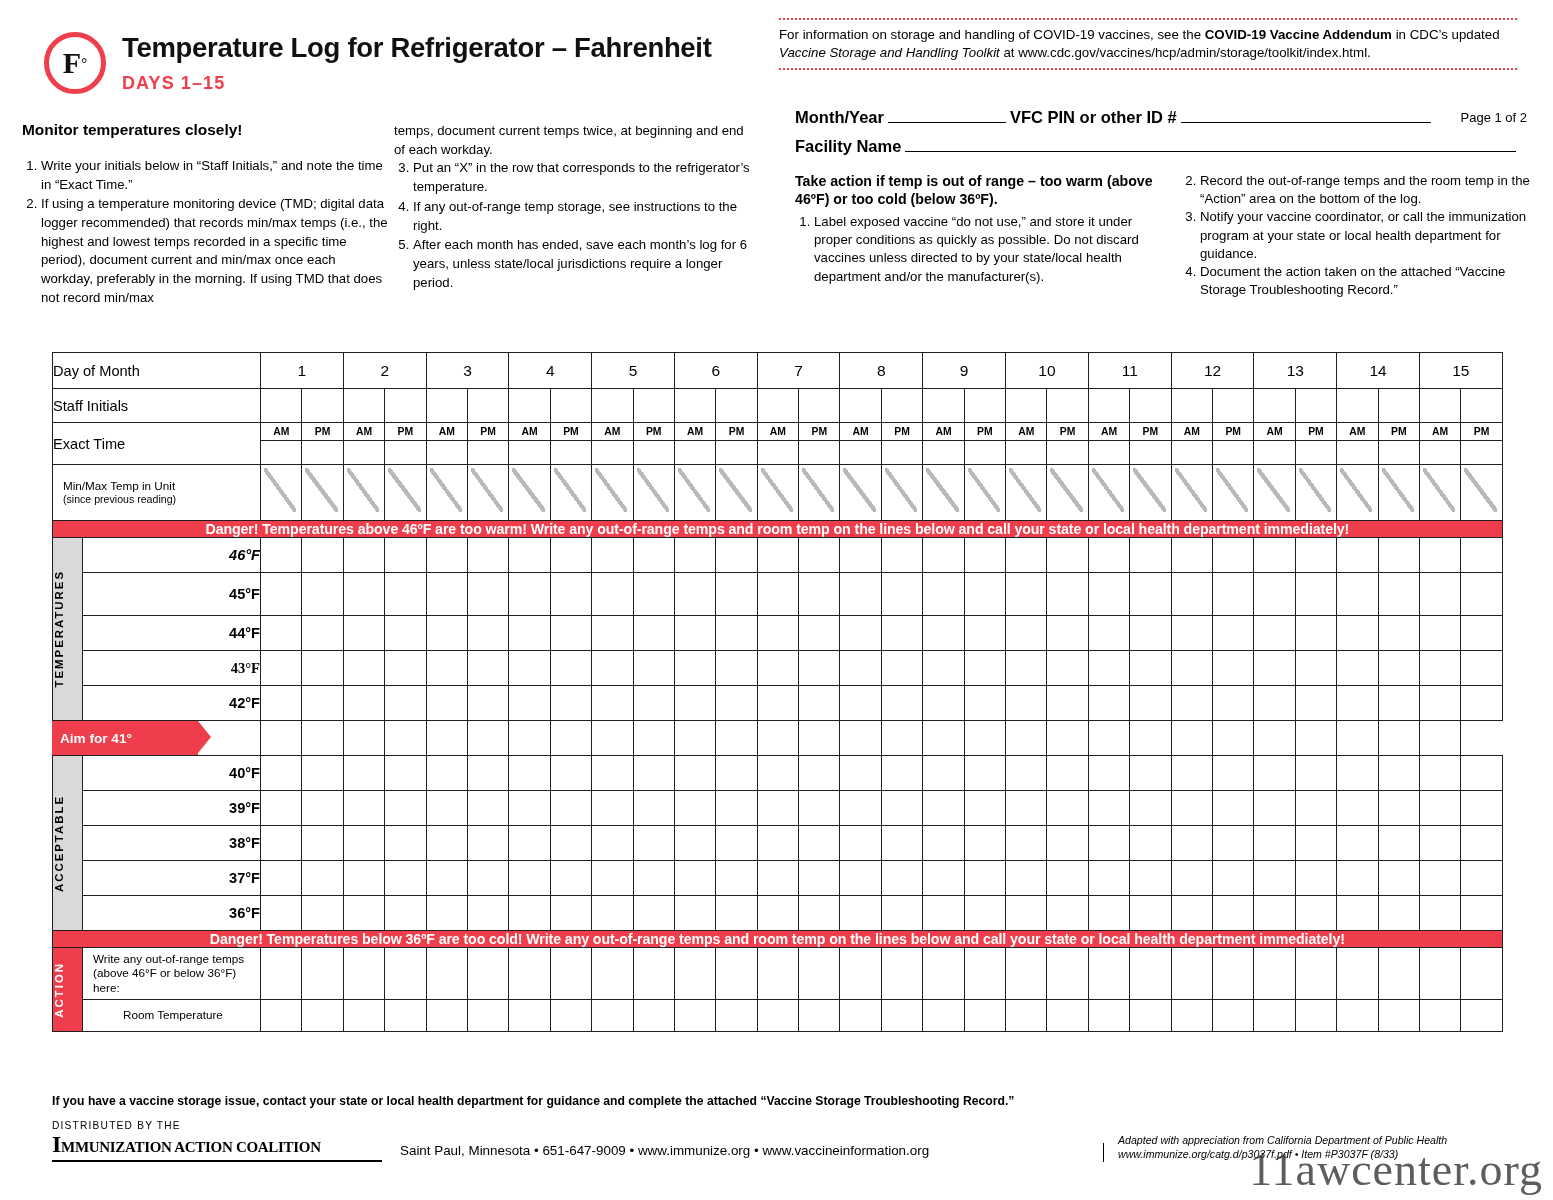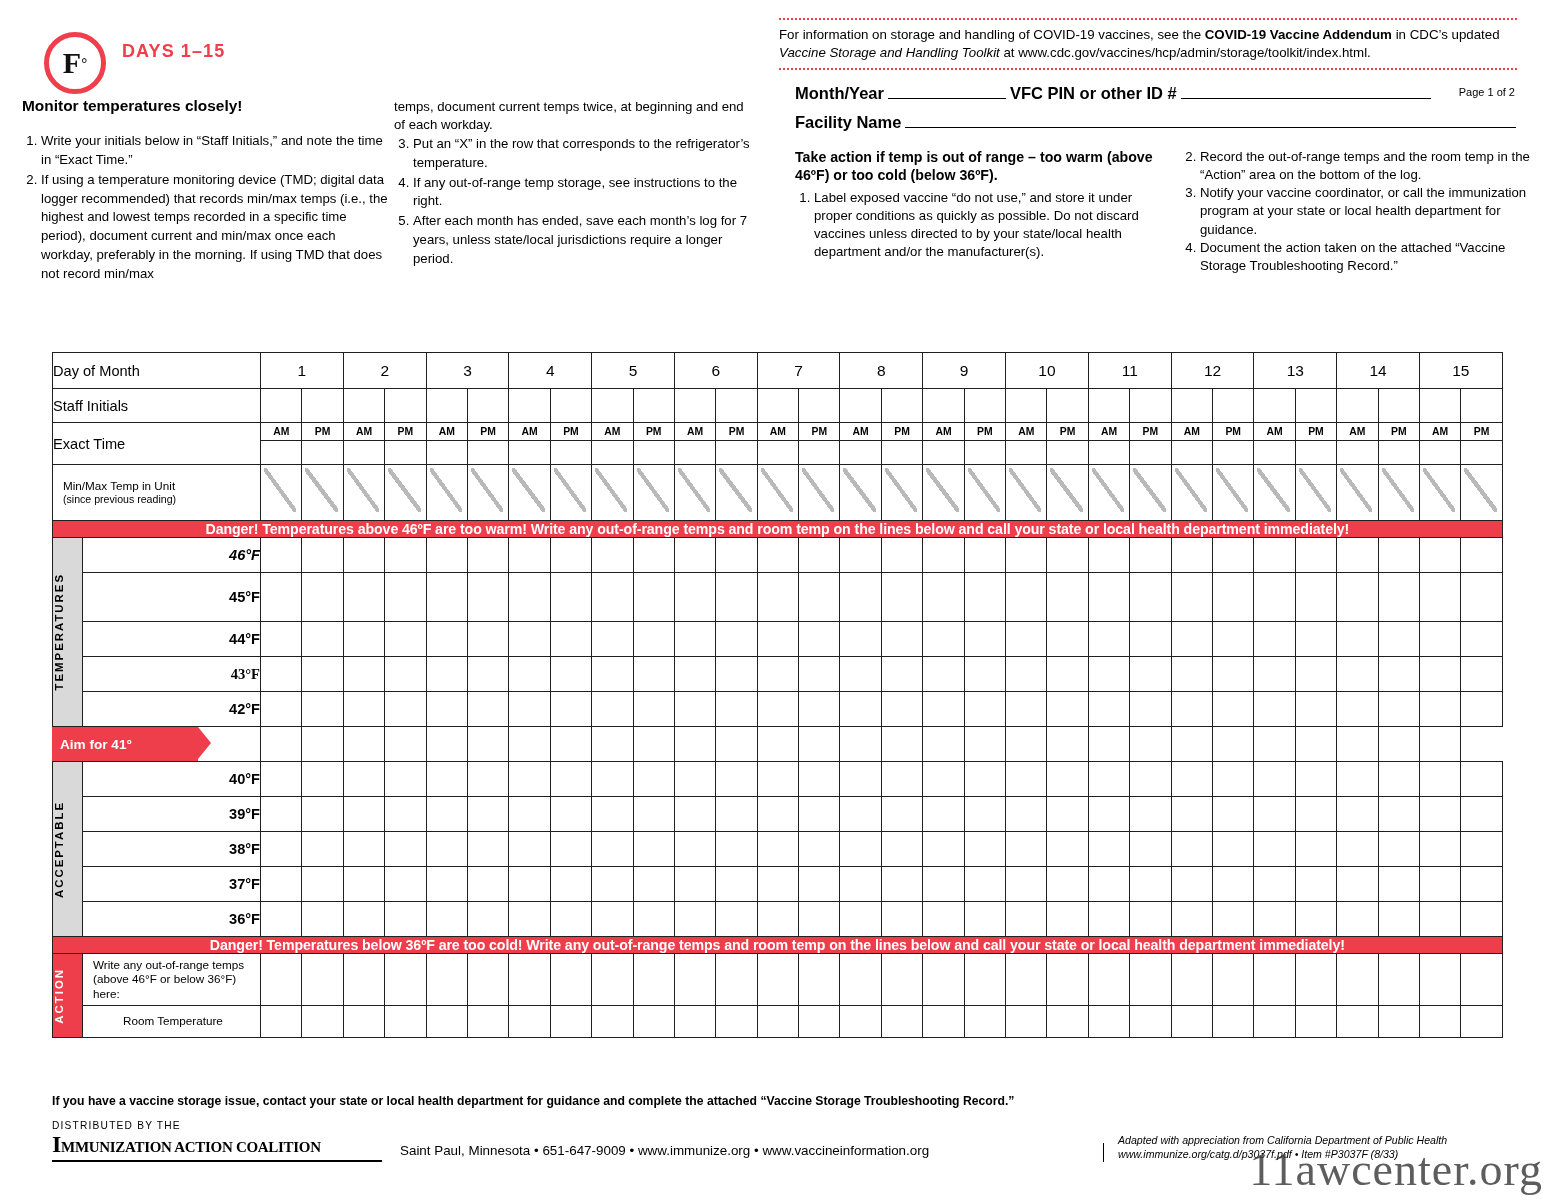--- a/index.html
+++ b/index.html
@@ -41,21 +41,21 @@
   .instr-col { width: 368px; font-size: 13.2px; line-height: 1.42; }
   .instr-col.second { padding-top: 18px; padding-left: 4px; }
   ol.instrlist { margin: 0; padding-left: 19px; }
   ol.instrlist li { margin-bottom: 1px; }
 
   
   .form-area { width: 760px; padding-left: 22px; }
   .form-line { display: flex; align-items: baseline; font-size: 16.5px; font-weight: bold; margin-top: 4px; }
   .form-line .lbl { white-space: nowrap; }
   .rule { border-bottom: 1.3px solid #000; flex: 1; margin: 0 4px; height: 14px; }
-  .pageof { position: absolute; right: 16px; top: 2px; font-size: 11px; font-weight: normal; }
+  .pageof { position: absolute; right: 4px; top: 2px; font-size: 13px; font-weight: normal; }
   .form-row { position: relative; }
 
   .action-cols { display: flex; margin-top: 16px; }
   .action-col { width: 368px; font-size: 13.2px; line-height: 1.38; }
   .action-col.right { padding-left: 18px; }
   .action-col h4 { margin: 0 0 4px 0; font-size: 14.2px; font-weight: bold; line-height: 1.3; }
   ol.actionlist { margin: 0; padding-left: 19px; }
   ol.actionlist.start2 { padding-left: 19px; }
 
   
@@ -117,20 +117,21 @@
 
 <div class="page">
 
   <div class="header">
     <div class="header-left">
       <div class="fbadge">
         <span>F</span>
           <sup>°</sup>
       </div>
       <div class="title-block">
+        <div class="doc-title">Temperature Log for Refrigerator – Fahrenheit</div>
         <div class="doc-sub">DAYS 1–15</div>
       </div>
     </div>
     <div class="header-right">
       <div class="dotted-top"></div>
       <div class="covid-note">
         <span>For information on storage and handling of COVID-19 vaccines, see the </span><b>COVID-19 Vaccine Addendum</b><span> in CDC’s updated </span><i>Vaccine Storage and Handling Toolkit</i><span> at www.cdc.gov/vaccines/hcp/admin/storage/toolkit/index.html.</span>
       </div>
       <div class="dotted-bot"></div>
     </div>
@@ -144,21 +145,21 @@
         <ol class="instrlist">
           <li>Write your initials below in “Staff Initials,” and note the time in “Exact Time.”</li>
           <li>If using a temperature monitoring device (TMD; digital data logger recommended) that records min/max temps (i.e., the highest and lowest temps recorded in a specific time period), document current and min/max once each workday, preferably in the morning. If using TMD that does not record min/max</li>
         </ol>
       </div>
       <div class="instr-col second">
         <div style="padding-left:0px;">temps, document current temps twice, at beginning and end of each workday.</div>
         <ol class="instrlist" start="3">
           <li>Put an “X” in the row that corresponds to the refrigerator’s temperature.</li>
           <li>If any out-of-range temp storage, see instructions to the right.</li>
-          <li>After each month has ended, save each month’s log for 7 years, unless state/local jurisdictions require a longer period.</li>
+          <li>After each month has ended, save each month’s log for 6 years, unless state/local jurisdictions require a longer period.</li>
         </ol>
       </div>
     </div>
 
     <div class="form-area">
       <div class="form-row">
         <div class="pageof">Page 1 of 2</div>
         <div class="form-line" style="width:640px;">
           <span class="lbl">Month/Year</span>
           <span class="rule" style="max-width:118px;"></span>
@@ -411,21 +412,21 @@
             <td class="half"></td>
             <td></td>
             <td class="half"></td>
             <td></td>
             <td class="half"></td>
             <td></td>
             <td class="half"></td>
             <td></td>
           </tr>
           <tr>
-            <td class="tempcell" style="height:49px;">45°F</td>
+            <td class="tempcell" style="height:43px;">45°F</td>
             <td class="half"></td>
             <td></td>
             <td class="half"></td>
             <td></td>
             <td class="half"></td>
             <td></td>
             <td class="half"></td>
             <td></td>
             <td class="half"></td>
             <td></td>

